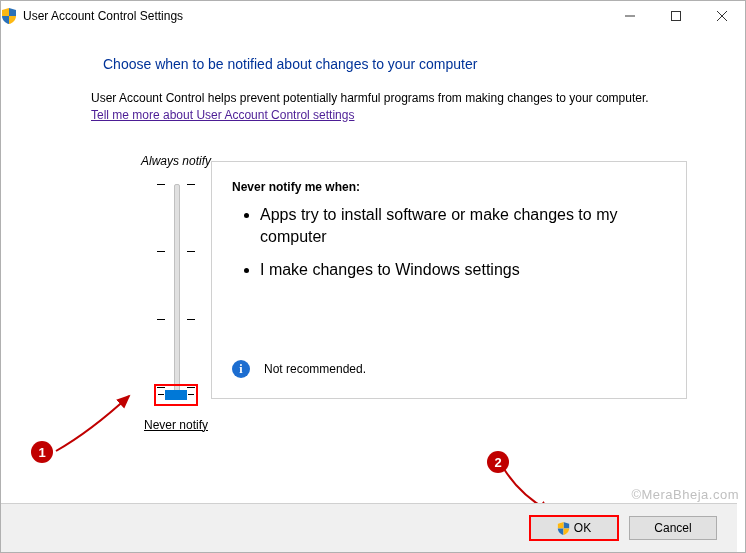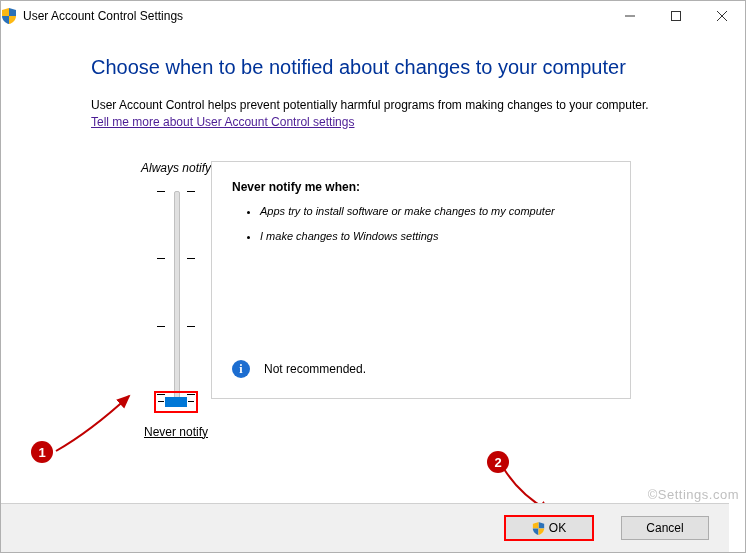--- a/index.html
+++ b/index.html
@@ -49,24 +49,24 @@
     align-items: center;
     justify-content: center;
     font-size: 13px;
     color: #333;
   }
   
   .content {
     padding: 25px 40px 0 90px;
   }
   .main-heading {
-    font-size: 20px;
+    font-size: 14px;
     color: #003399;
     font-weight: normal;
-    margin: 0 0 18px 0;
+    margin: 0 0 18px 12px;
   }
   .description {
     font-size: 12px;
     margin: 0;
     line-height: 1.4;
   }
   .link {
     color: #4c1d95;
   }
   
@@ -140,36 +140,35 @@
     font-size: 12px;
     margin-top: 20px;
     display: block;
     text-decoration: underline;
   }
   
   .panel {
     position: absolute;
     left: 210px;
     top: 160px;
-    width: 420px;
+    width: 476px;
     height: 238px;
     border: 1px solid #d0d0d0;
     box-sizing: border-box;
     padding: 18px 20px;
   }
   .panel-title {
     font-weight: bold;
     font-size: 12px;
     margin-bottom: 10px;
   }
   .panel ul {
     margin: 4px 0 0 0;
     padding-left: 28px;
-    font-size: 11px;
-    font-style: italic;
+    font-size: 16px;
   }
   .panel li {
     margin-bottom: 10px;
     line-height: 1.4;
   }
   .recommend-row {
     position: absolute;
     bottom: 20px;
     left: 20px;
     display: flex;
@@ -241,29 +240,29 @@
     position:absolute;
     left: 500px;
     top: 465px;
     pointer-events:none;
   }
   
   .footer {
     position: absolute;
     bottom: 0;
     left: 0;
-    right: 16px;
+    right: 8px;
     height: 48px;
     background: #f0f0f0;
     border-top: 1px solid #d0d0d0;
     display: flex;
     align-items: center;
     justify-content: flex-end;
     padding-right: 20px;
-    gap: 27px;
+    gap: 10px;
   }
   .btn {
     width: 88px;
     height: 24px;
     background: #e1e1e1;
     border: 1px solid #adadad;
     font-size: 12px;
     display: inline-flex;
     align-items: center;
     justify-content: center;
@@ -377,21 +376,21 @@
   <div class="callout-2">2</div>
   <svg class="arrow2" width="70" height="55">
     <defs>
         <marker id="ah2" markerWidth="8" markerHeight="8" refX="6" refY="3" orient="auto">
           <path d="M0,0 L7,3 L0,6 Z" fill="#C00000"></path>
         </marker>
       </defs>
     <path d="M3,3 Q20,30 50,46" stroke="#C00000" stroke-width="2" fill="none" marker-end="url(#ah2)"></path>
   </svg>
 
-  <div class="watermark">©Settings.com</div>
+  <div class="watermark">©MeraBheja.com</div>
 
   <div class="footer">
     <button class="btn ok">
       <svg class="small-shield" viewBox="0 0 16 16">
         <path d="M8 0 L15 2 V8 C15 12 11.5 15.5 8 16 C4.5 15.5 1 12 1 8 V2 Z" fill="#fff"></path>
         <path d="M8 0 L15 2 V8 H8 Z" fill="#2B71B8"></path>
         <path d="M8 0 L1 2 V8 H8 Z" fill="#FDB813"></path>
         <path d="M8 16 C4.5 15.5 1 12 1 8 H8 Z" fill="#2B71B8"></path>
         <path d="M8 16 C11.5 15.5 15 12 15 8 H8 Z" fill="#FDB813"></path>
       </svg>

